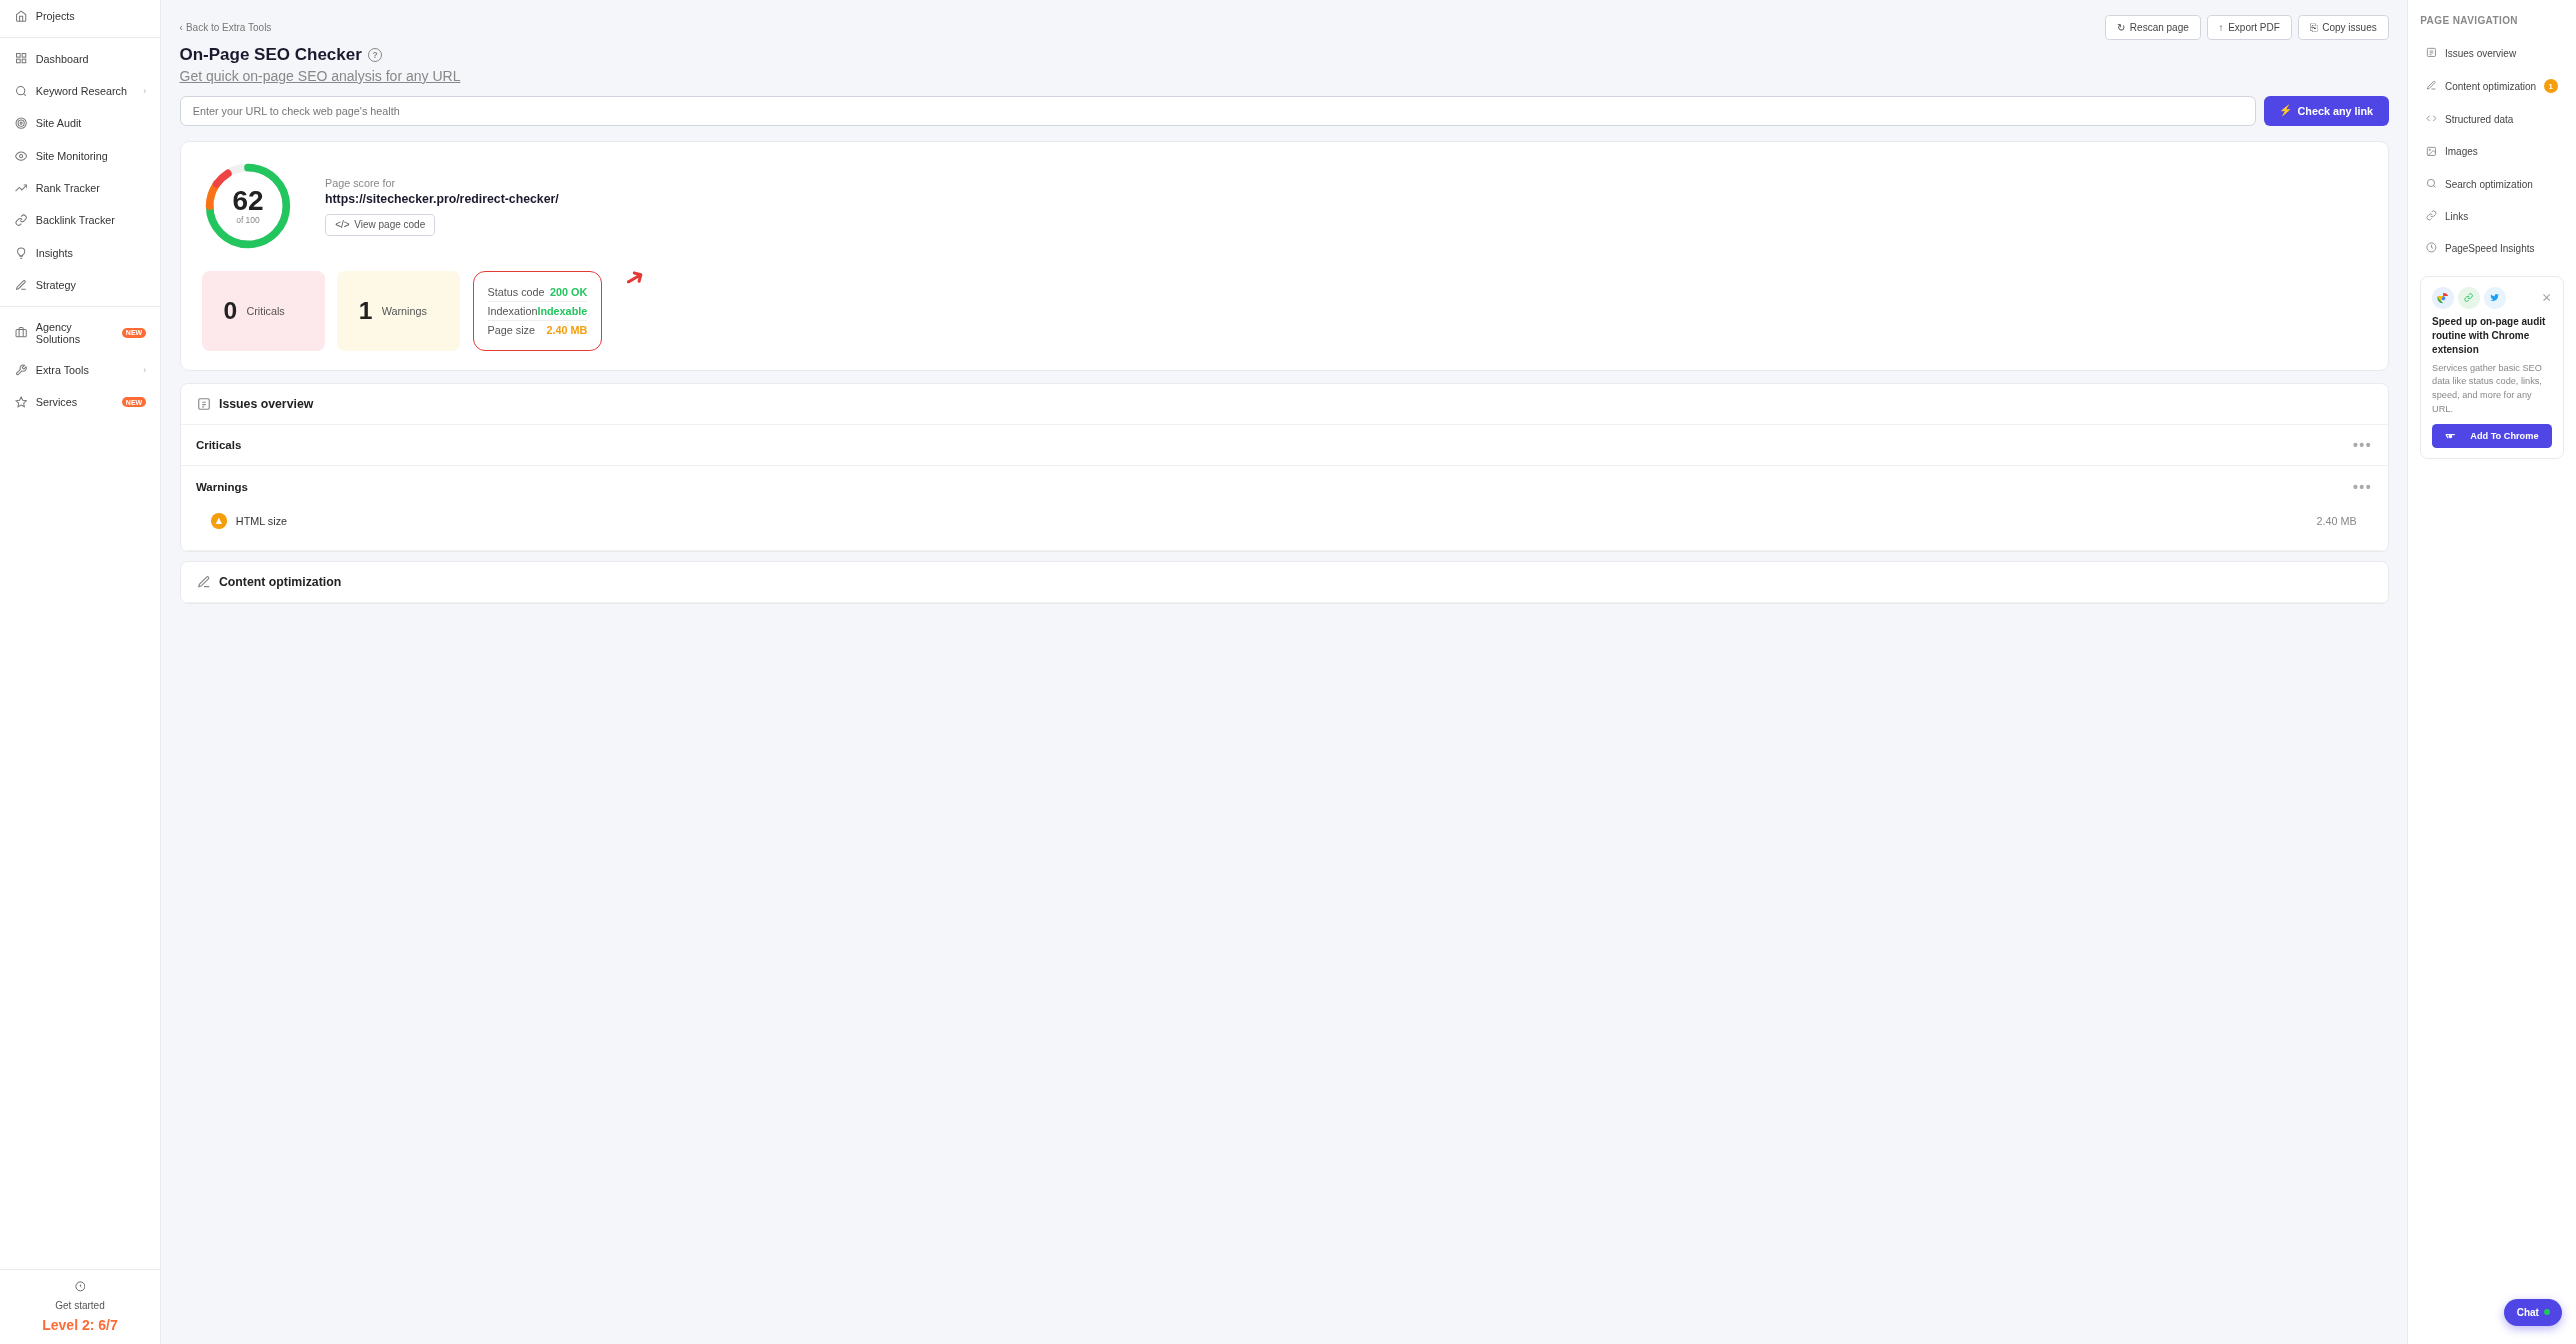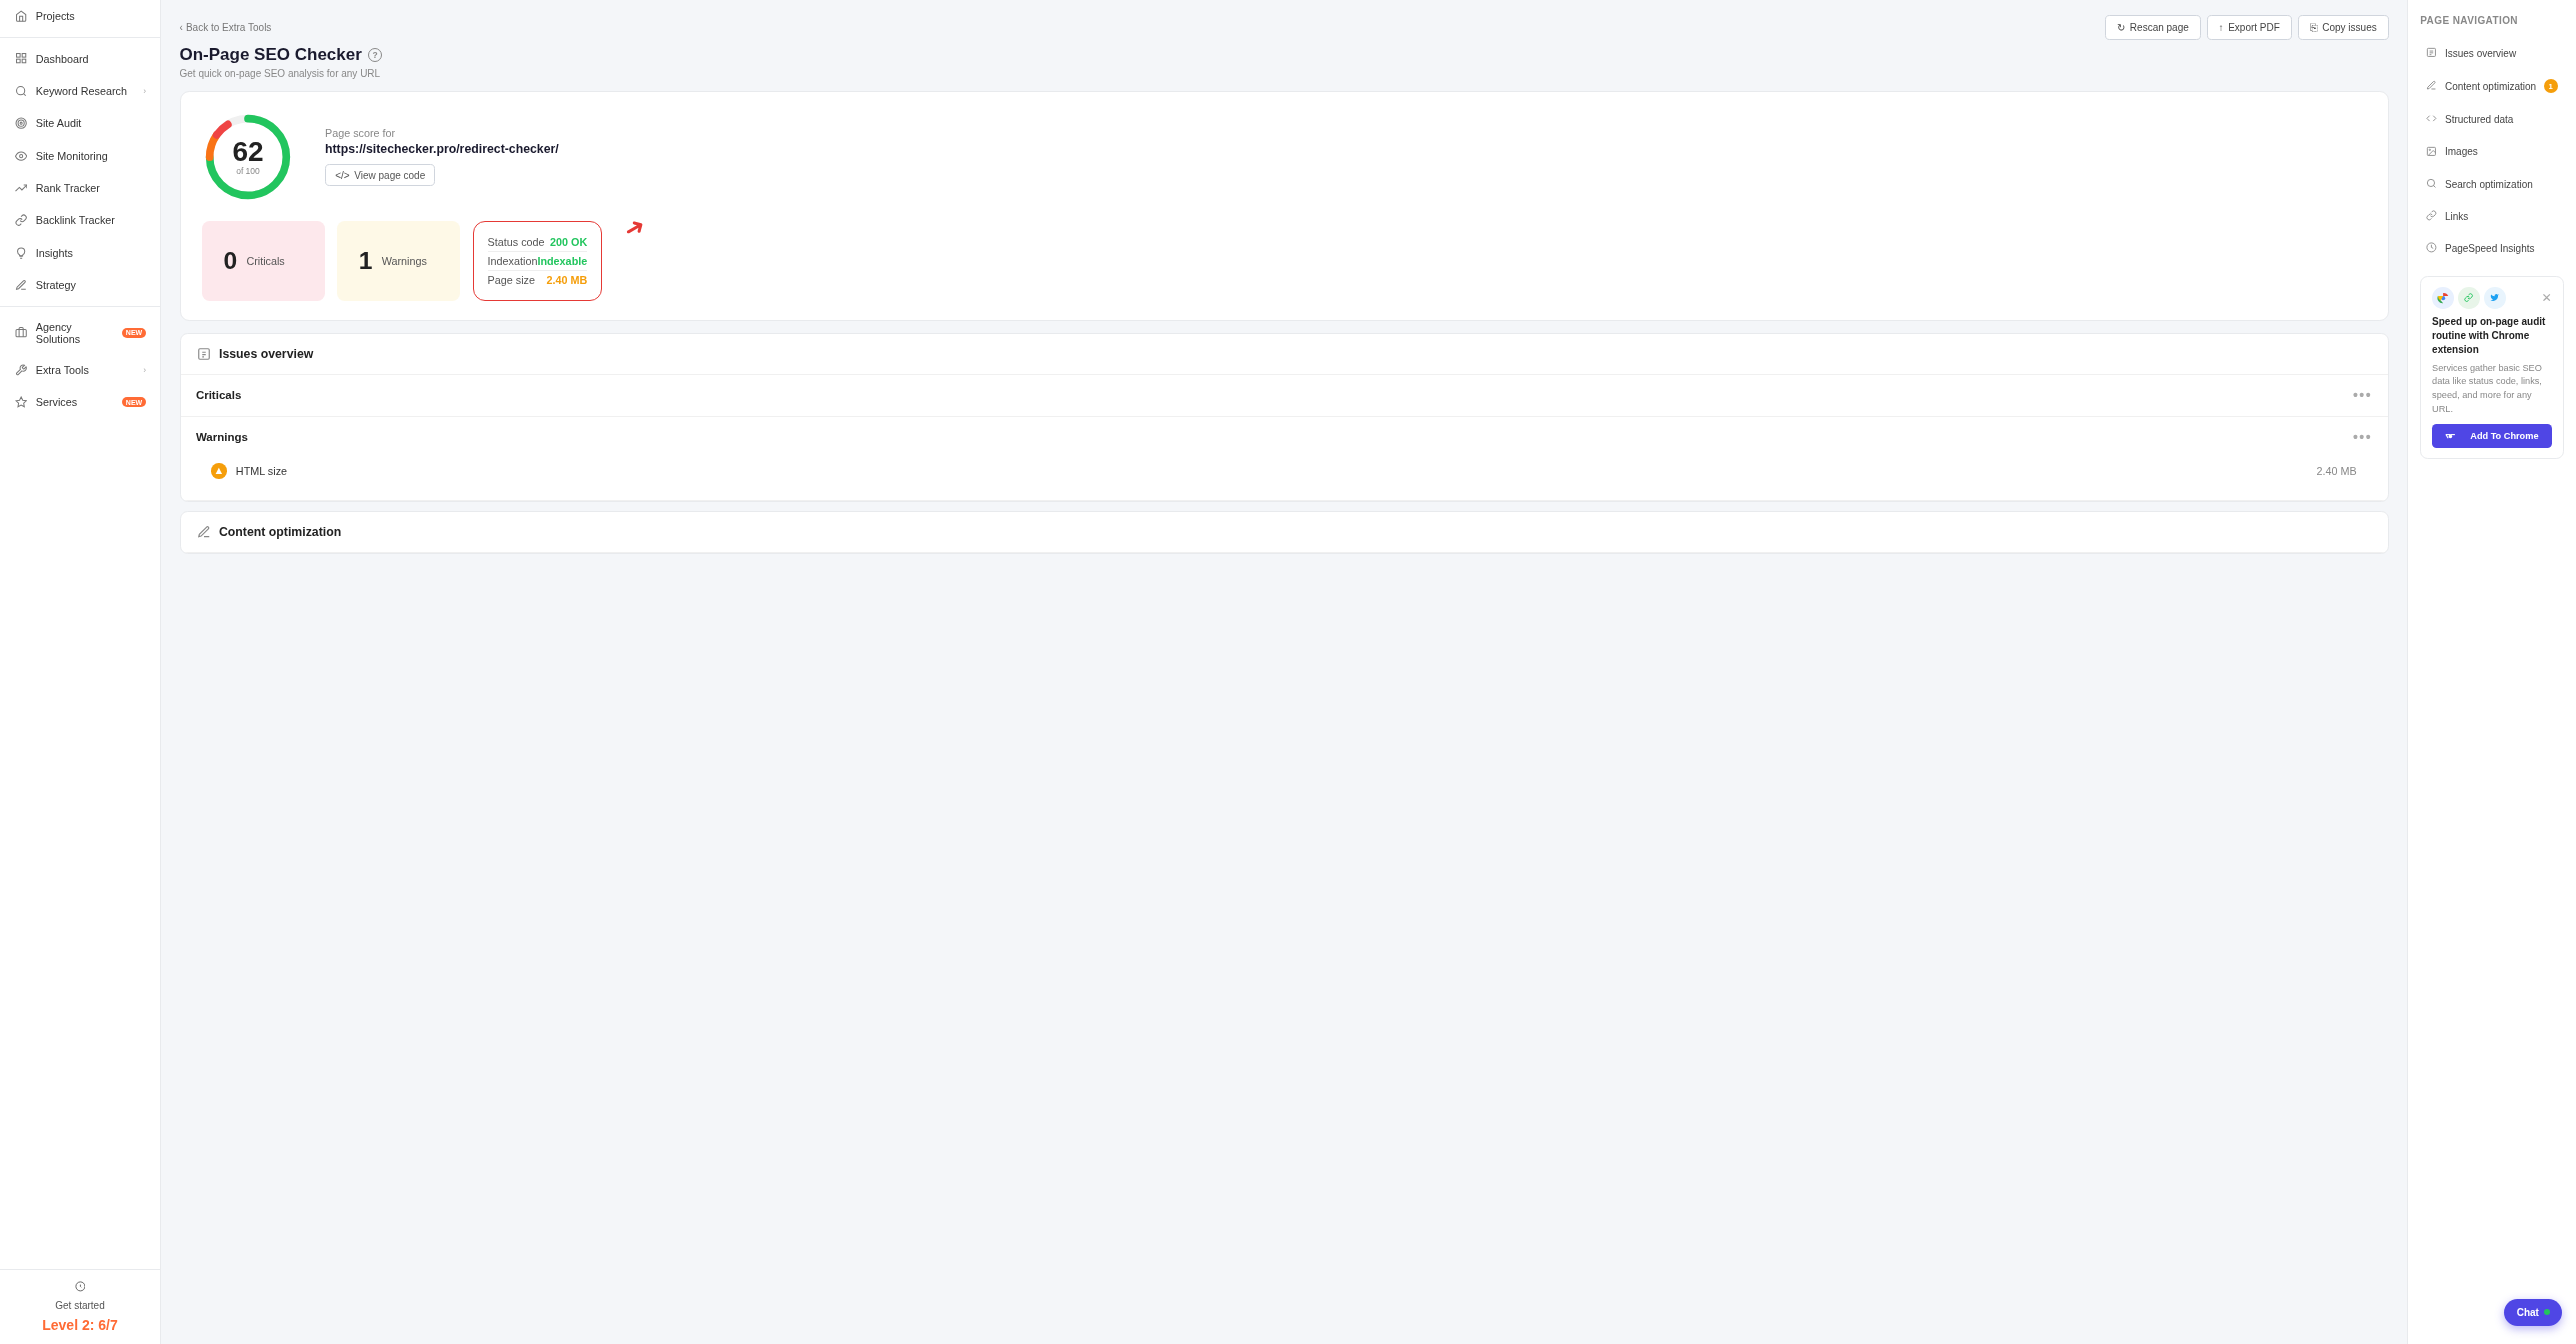--- a/index.html
+++ b/index.html
@@ -20,21 +20,21 @@
     .main { flex: 1; display: flex; flex-direction: column; overflow: hidden; }
     .content-area { flex: 1; overflow-y: auto; padding: 15.4px 18.5px; }
 
     
     .top-bar { display: flex; align-items: center; justify-content: space-between; margin-bottom: 4.6px; }
     .back-link { color: #777; font-size: 10px; display: flex; align-items: center; gap: 3.1px; cursor: pointer; }
     .top-actions { display: flex; gap: 6.2px; }
     .btn-outline { border: 0.8px solid #d0d5dd; background: #fff; color: #444; padding: 5.4px 10.8px; border-radius: 4.6px; cursor: pointer; font-size: 10px; display: flex; align-items: center; gap: 4.6px; }
 
     .page-title { font-size: 17px; font-weight: 700; color: #1a1a2e; display: flex; align-items: center; gap: 6.2px; margin-bottom: 3.1px; }
-    .page-subtitle { color: #888; font-size: 10px; margin-bottom: 12.3px; }
+    .page-subtitle { color: #888; font-size: 14px; margin-bottom: 12.3px; text-decoration: underline; }
     .help-icon { width: 14px; height: 14px; border-radius: 50%; border: 1.2px solid #888; display: flex; align-items: center; justify-content: center; color: #888; font-size: 8.5px; cursor: pointer; }
 
     
     .url-bar { display: flex; gap: 7.7px; margin-bottom: 15.4px; }
     .url-input { flex: 1; border: 1.2px solid #d0d5dd; border-radius: 6.2px; padding: 7.7px 12.3px; font-size: 10.8px; color: #333; outline: none; background: #fff; }
     .btn-check { background: #4f46e5; color: #fff; border: none; border-radius: 6.2px; padding: 7.7px 15.4px; font-size: 10.8px; font-weight: 600; cursor: pointer; display: flex; align-items: center; gap: 4.6px; white-space: nowrap; }
 
     
     .score-card { background: #fff; border-radius: 9.2px; border: 0.8px solid #e8eaed; padding: 18.5px 21.5px; margin-bottom: 12.3px; }
     .score-section { display: flex; align-items: center; gap: 31px; margin-bottom: 18.5px; }
@@ -268,20 +268,27 @@
         </button>
       </div>
     </div>
 
     <div class="page-title">
       <span>On-Page SEO Checker</span>
       <span class="help-icon">?</span>
     </div>
     <div class="page-subtitle">Get quick on-page SEO analysis for any URL</div>
 
+    <div class="url-bar">
+      <input class="url-input" type="text" placeholder="Enter your URL to check web page's health" style="">
+      <button class="btn-check">
+        <span>⚡</span>
+        <span>Check any link</span>
+      </button>
+    </div>
 
     <div class="score-card">
       <div class="score-section">
 
         <div class="donut-wrap">
           <svg width="92" height="92" viewBox="0 0 120 120">
             <circle class="donut-bg" cx="60" cy="60" r="50"></circle>
 
             <circle class="donut-green" cx="60" cy="60" r="50" stroke-dasharray="235 314" stroke-dashoffset="0"></circle>
 

